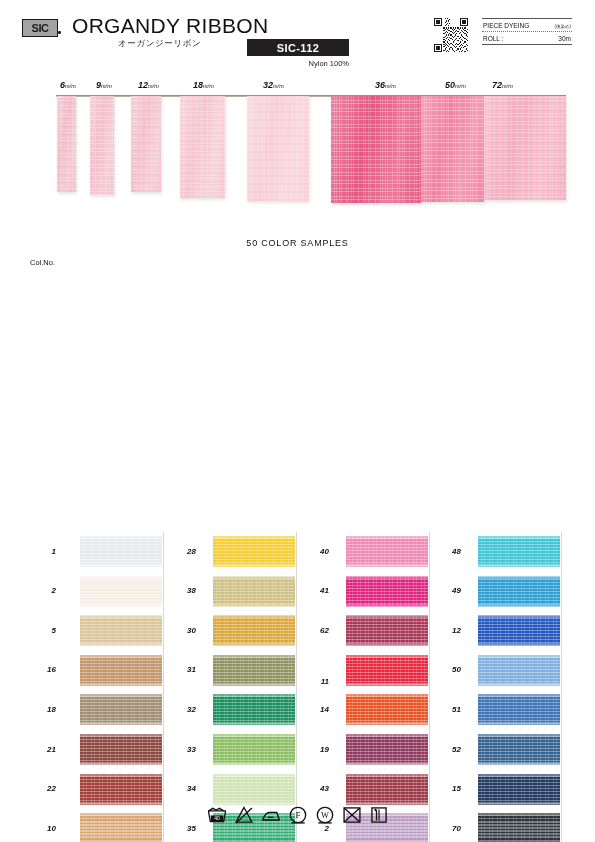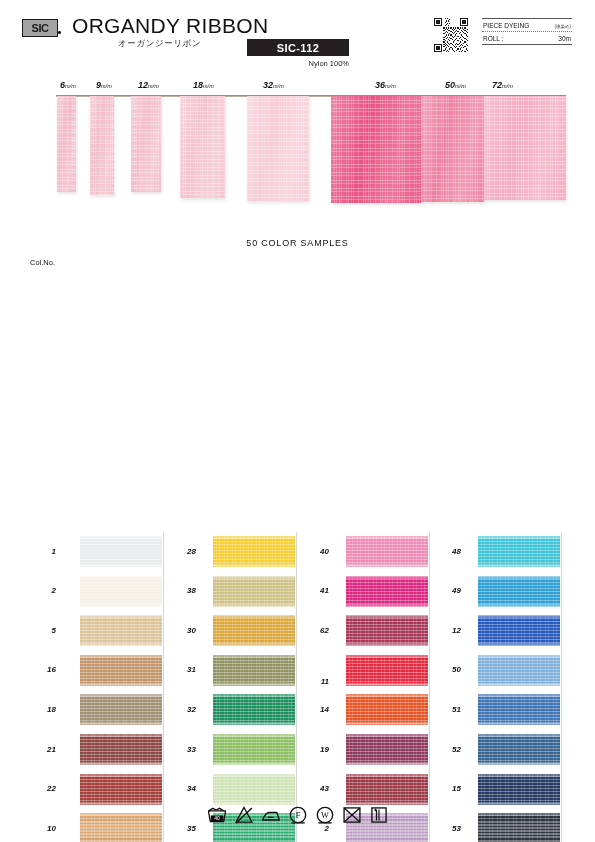--- a/index.html
+++ b/index.html
@@ -631,21 +631,21 @@
         <div class="weave"></div>
         <div class="edge top"></div>
         <div class="edge bot"></div>
       </div>
       <div class="sample-num" style="position: absolute; left: 435px; top: 248.1px; transform: none;">15</div>
       <div class="sample-chip" style="left: 478px; top: 237.6px; width: 82px; height: 31px; background: rgb(36, 58, 99);">
         <div class="weave"></div>
         <div class="edge top"></div>
         <div class="edge bot"></div>
       </div>
-      <div class="sample-num" style="position: absolute; left: 435px; top: 287.7px; transform: none;">53</div>
+      <div class="sample-num" style="position: absolute; left: 435px; top: 287.7px; transform: none;">70</div>
       <div class="sample-chip" style="left: 478px; top: 277.2px; width: 82px; height: 31px; background: rgb(42, 51, 60);">
         <div class="weave"></div>
         <div class="edge top"></div>
         <div class="edge bot"></div>
       </div>
       <div class="col-rule" style="left: 561px; top: -4px; height: 479.2px;"></div>
     </div>
   </div>
 
 <div class="care-row">

